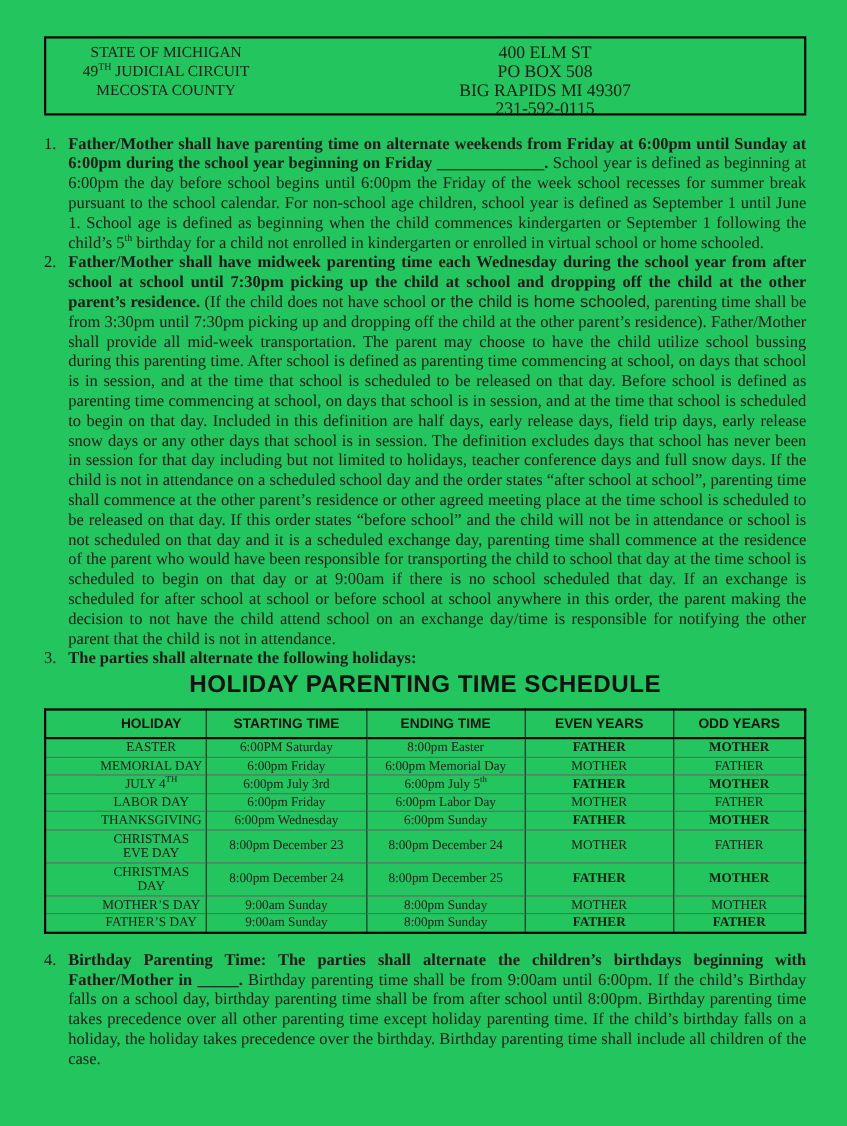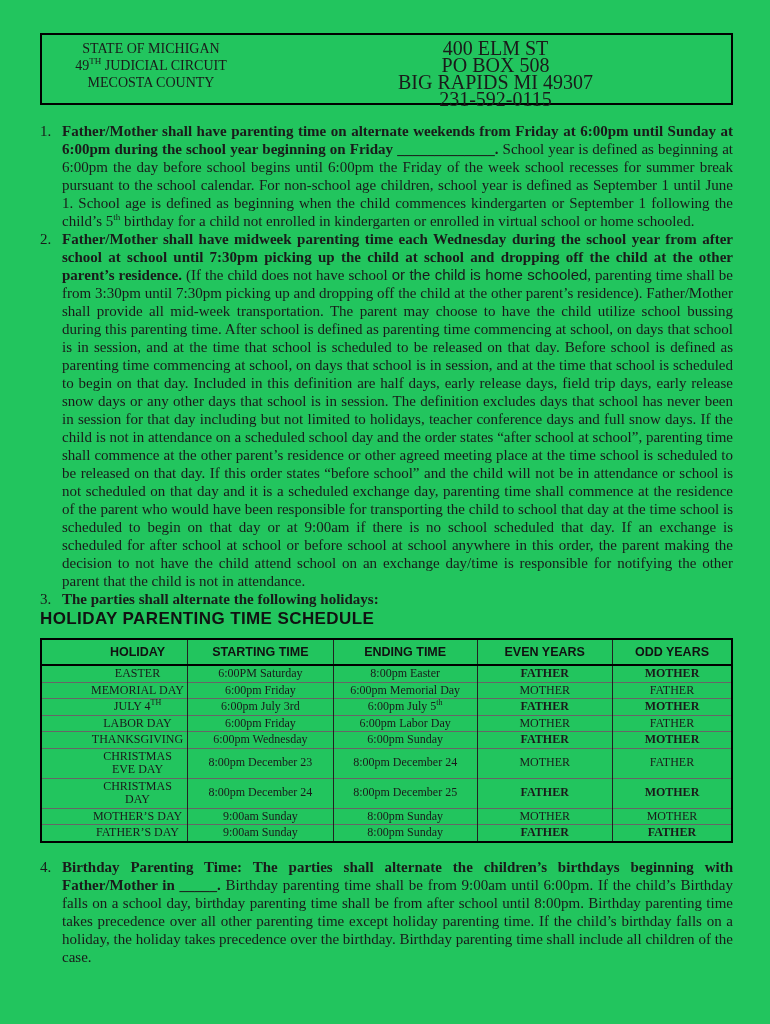--- a/index.html
+++ b/index.html
@@ -7,36 +7,36 @@
     position:relative; width:770px; height:1024px; background:#22c55e;
     font-family:"Liberation Serif", serif; color:#1a1a1a; overflow:hidden;
   }
   .content { position:absolute; left:40px; top:33px; width:693px; }
 
   
   .headbox { display:flex; border:2px solid #000; box-sizing:border-box; width:100%; height:72px; }
   .hb-cell { box-sizing:border-box; padding-top:5px; text-align:center; line-height:17px; }
   .hb-left  { width:218px; font-size:14px; }
   .hb-center{ width:224px; font-size:15.5px; font-weight:bold; border-left:2px solid #000; border-right:2px solid #000; }
-  .hb-right { flex:1; font-size:20px; }
+  .hb-right { flex:1; font-size:16px; }
   .hb-cell sup { font-size:9px; line-height:0; }
 
   
   .items { margin-top:17px; }
   .li { display:flex; }
   .li-num { width:22px; flex:none; font-size:15px; line-height:18px; }
   .li-text { flex:1; font-size:15px; line-height:18px; text-align:justify; }
   .b { font-weight:bold; }
   .sans { font-family:"Liberation Sans", sans-serif; font-size:15px; }
   .li-text sup { font-size:9px; line-height:0; }
 
   
   .tbl-title {
-    font-family:"Liberation Sans", sans-serif; font-weight:bold; font-size:17px;
-    letter-spacing:0.4px; text-align:left; margin:1px 0 9px 0; color:#111;
+    font-family:"Liberation Sans", sans-serif; font-weight:bold; font-size:22px;
+    letter-spacing:0.4px; text-align:center; margin:1px 0 9px 0; color:#111;
   }
   table.holiday { width:100%; border-collapse:collapse; border:2px solid #000; table-layout:fixed; }
   table.holiday col.c1 { width:21.2%; }
   table.holiday col.c2 { width:21.1%; }
   table.holiday col.c3 { width:20.8%; }
   table.holiday col.c4 { width:19.6%; }
   table.holiday col.c5 { width:17.3%; }
   table.holiday th {
     font-family:"Liberation Sans", sans-serif; font-size:12.5px; font-weight:bold;
     padding:5px 2px; border-left:1.5px solid #222; border-bottom:2px solid #000;

